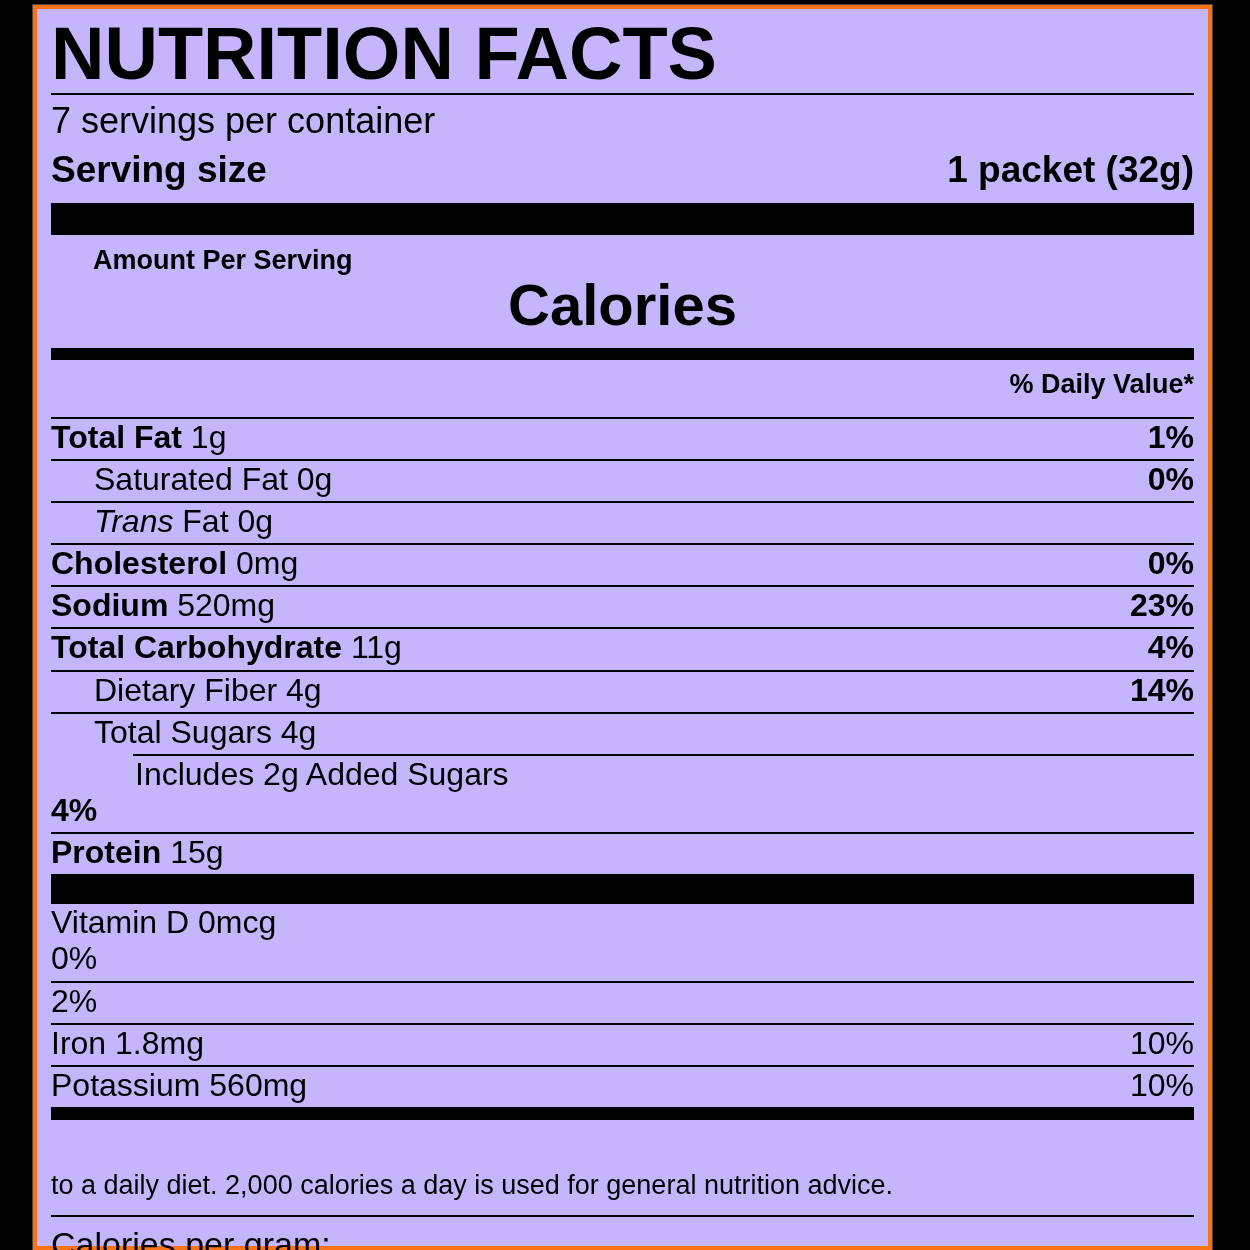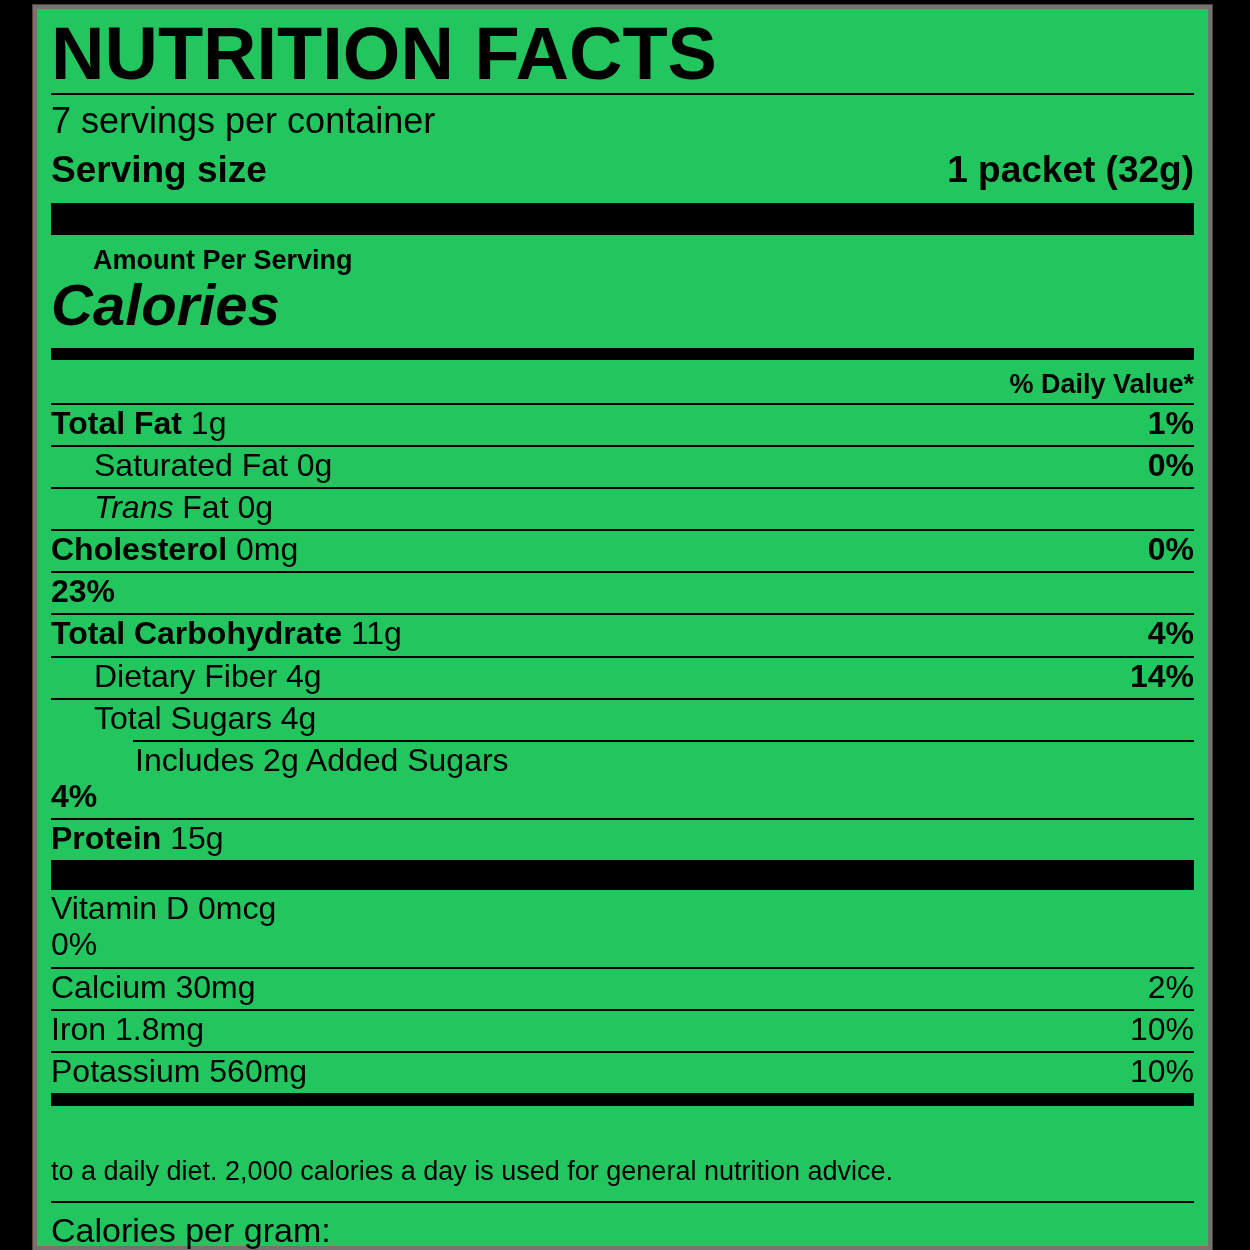--- a/index.html
+++ b/index.html
@@ -12,22 +12,22 @@
     font-family: "Liberation Sans", "DejaVu Sans", sans-serif;
     color: #000000;
   }
   .nf-label {
     position: absolute;
     left: 33px;
     top: 5px;
     width: 1179px;
     height: 1245px;
     box-sizing: border-box;
-    background: #22c55e;
-    border: 4px solid #737373;
+    background: #c4b5fd;
+    border: 4px solid #f97316;
     outline: 1px solid #55413a;
     padding: 0 14px;
   }
   .nf-title {
     font-size: 74px;
     font-weight: bold;
     line-height: 1.0;
     letter-spacing: 0px;
     padding: 8px 0 2px 0;
     white-space: nowrap;
@@ -61,40 +61,39 @@
   .bar-thick2 { height: 30px; }
   .bar-med2   { height: 13px; }
   .aps {
     font-size: 27px;
     font-weight: bold;
     padding: 10px 0 0 0;
     margin-left: 42px;
   }
   .cal-row {
     display: flex;
-    justify-content: space-between;
+    justify-content: center;
     align-items: baseline;
-    font-style: italic;
   }
   .cal-label {
     font-size: 58px;
     font-weight: bold;
     line-height: 1.0;
     padding-bottom: 6px;
   }
   .cal-value {
     font-size: 100px;
     font-weight: bold;
     line-height: 0.82;
   }
   .dv-head {
     font-size: 27px;
     font-weight: bold;
     text-align: right;
-    padding: 9px 0 3px 0;
+    padding: 9px 0 17px 0;
   }
   .nrow, .vrow {
     display: flex;
     justify-content: space-between;
     align-items: baseline;
     font-size: 32px;
     line-height: 1.13;
     padding: 0 0 4px 0;
     border-top: 2px solid #000000;
   }
@@ -157,20 +156,21 @@
     <span class="left"><span class="italic">Trans</span> <span>Fat 0g</span></span>
     <span class="dv"></span>
   </div>
 
   <div class="nrow">
     <span class="left"><span class="nname">Cholesterol</span> <span>0mg</span></span>
     <span class="dv">0%</span>
   </div>
 
   <div class="nrow">
+    <span class="left"><span class="nname">Sodium</span> <span>520mg</span></span>
     <span class="dv">23%</span>
   </div>
 
   <div class="nrow">
     <span class="left"><span class="nname">Total Carbohydrate</span> <span>11g</span></span>
     <span class="dv">4%</span>
   </div>
 
   <div class="nrow indent1">
     <span class="left"><span>Dietary Fiber</span> <span>4g</span></span>
@@ -194,21 +194,20 @@
   </div>
 
   <div class="bar bar-thick2"></div>
 
   <div class="vrow no-border">
     <span class="left"><span>Vitamin D</span> <span>0mcg</span></span>
     <span class="dv">0%</span>
   </div>
 
   <div class="vrow">
-    <span class="left"><span>Calcium</span> <span>30mg</span></span>
     <span class="dv">2%</span>
   </div>
 
   <div class="vrow">
     <span class="left"><span>Iron</span> <span>1.8mg</span></span>
     <span class="dv">10%</span>
   </div>
 
   <div class="vrow">
     <span class="left"><span>Potassium</span> <span>560mg</span></span>

